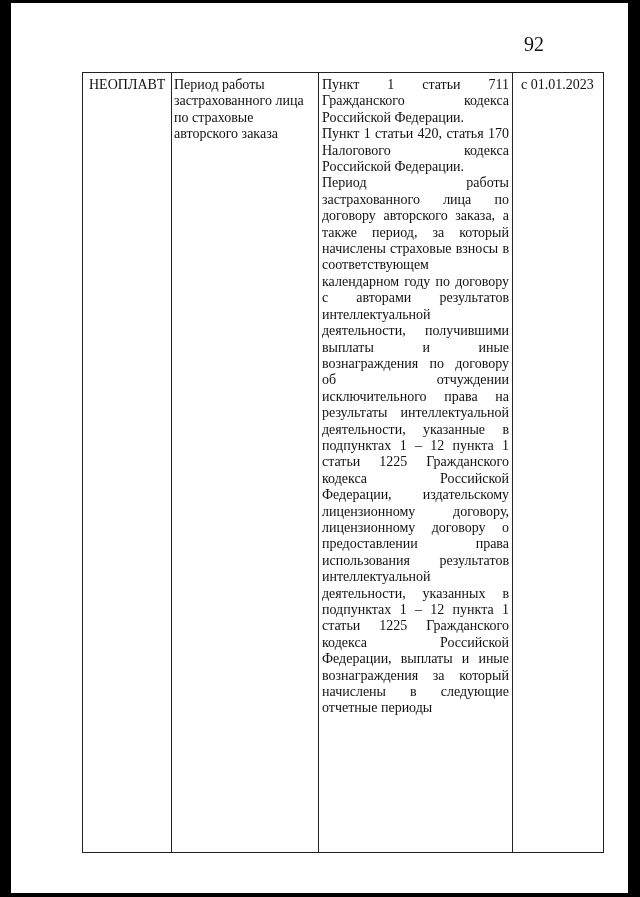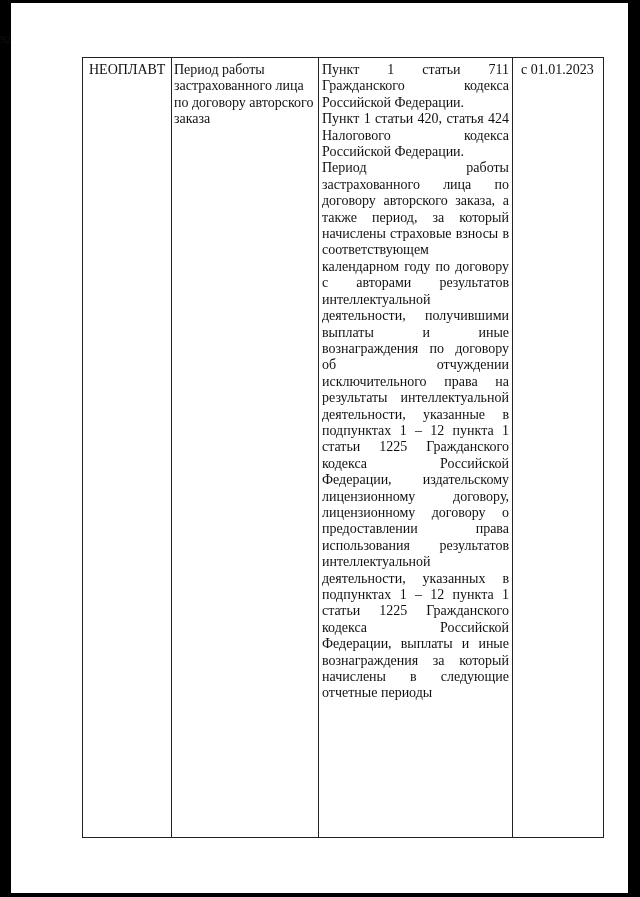--- a/index.html
+++ b/index.html
@@ -21,27 +21,27 @@
     top: 3px;
     width: 617px;
     height: 890px;
     background: #fff;
   }
   .page-number {
     position: absolute;
     left: 0;
     top: 33px;
     width: 544px;
-    text-align: left;
-    font-size: 11px;
+    text-align: right;
+    font-size: 20px;
   }
   table.doc-table {
     position: absolute;
     left: 82px;
-    top: 57px;
+    top: 72px;
     width: 521px;
     height: 781px;
     border-collapse: collapse;
     table-layout: fixed;
     font-size: 14px;
     line-height: 16.4px;
   }
   table.doc-table td {
     border: 1.5px solid #222;
     vertical-align: top;
@@ -74,22 +74,22 @@
 <table class="doc-table">
   <colgroup>
     <col class="c1">
       <col class="c2">
       <col class="c3">
       <col class="c4">
   </colgroup>
   <tbody>
     <tr>
       <td class="code-cell">НЕОПЛАВТ</td>
-      <td class="desc-cell">Период работы застрахованного лица по договору авторского заказа</td>
+      <td class="desc-cell">Период работы застрахованного лица по страховые авторского заказа</td>
       <td class="basis-cell">
         <div class="basis-para">Пункт 1 статьи 711 Гражданского кодекса Российской Федерации.</div>
-        <div class="basis-para">Пункт 1 статьи 420, статья 424 Налогового кодекса Российской Федерации.</div>
+        <div class="basis-para">Пункт 1 статьи 420, статья 170 Налогового кодекса Российской Федерации.</div>
         <div class="basis-para">Период работы застрахованного лица по договору авторского заказа, а также период, за который начислены страховые взносы в соответствующем календарном году по договору с авторами результатов интеллектуальной деятельности, получившими выплаты и иные вознаграждения по договору об отчуждении исключительного права на результаты интеллектуальной деятельности, указанные в подпунктах 1 – 12 пункта 1 статьи 1225 Гражданского кодекса Российской Федерации, издательскому лицензионному договору, лицензионному договору о предоставлении права использования результатов интеллектуальной деятельности, указанных в подпунктах 1 – 12 пункта 1 статьи 1225 Гражданского кодекса Российской Федерации, выплаты и иные вознаграждения за который начислены в следующие отчетные периоды</div>
       </td>
       <td class="date-cell">с 01.01.2023</td>
     </tr>
   </tbody>
 </table>
 
 </body></html>

